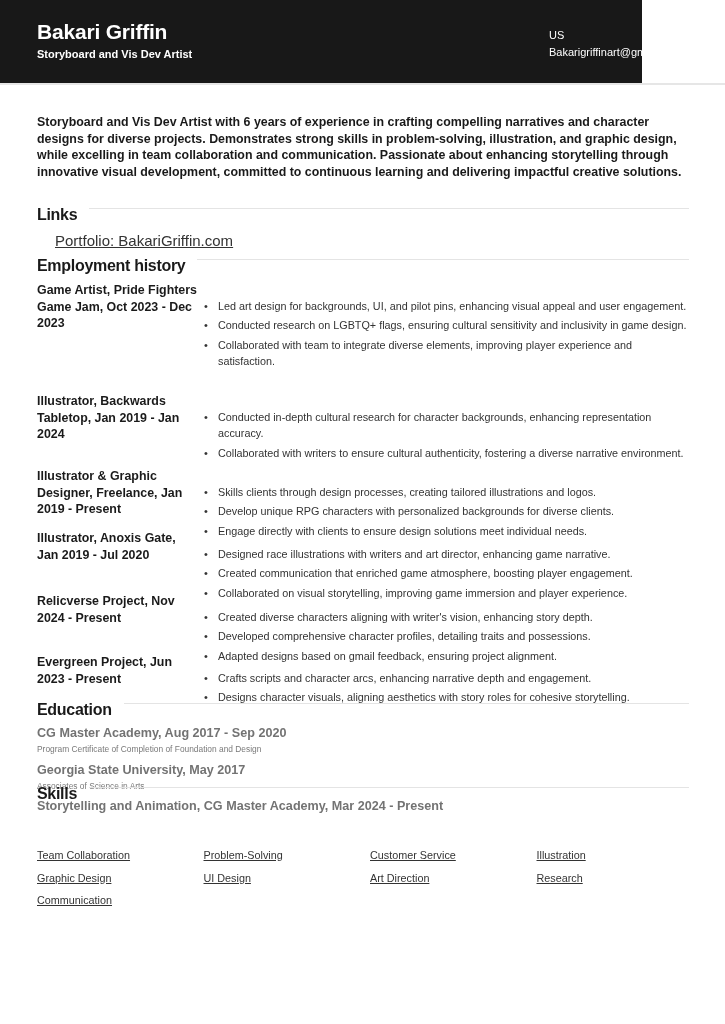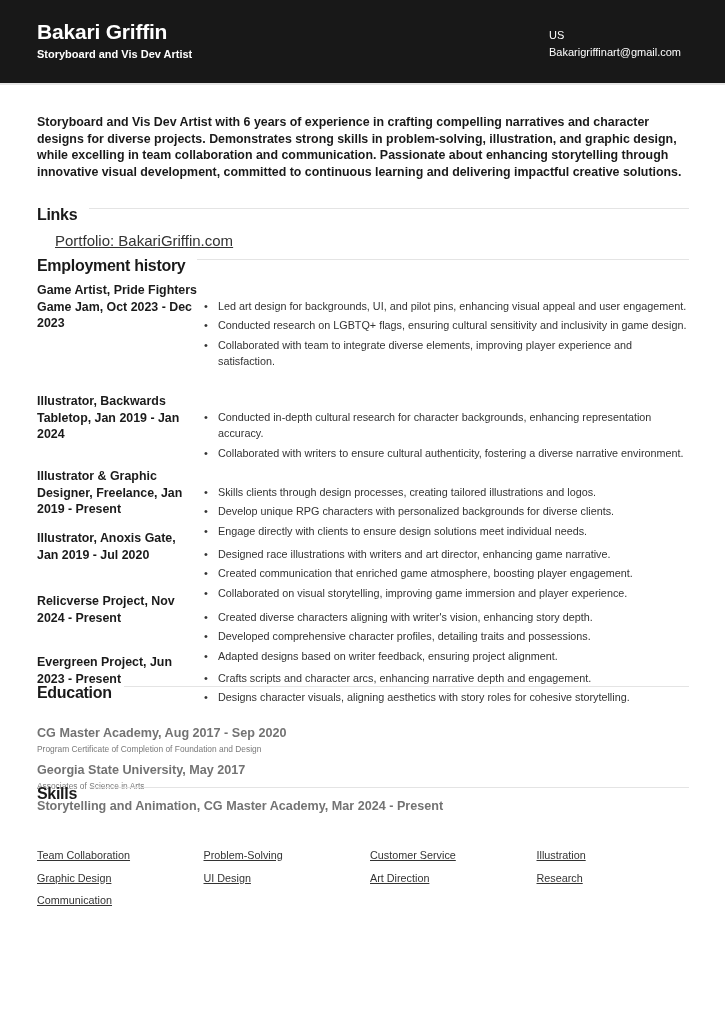--- a/index.html
+++ b/index.html
@@ -1,20 +1,20 @@
 <!DOCTYPE html>
 <html><head>
   <meta charset="utf-8">
   <style>
     * { box-sizing: border-box; margin: 0; padding: 0; }
     html, body { width: 725px; height: 1024px; background: #ffffff; overflow: hidden; }
     body { font-family: "Liberation Sans", "DejaVu Sans", sans-serif; color: #1a1a1a; }
 
     .header {
-      position: absolute; left: 0; top: 0; width: 725px; height: 83px;
+      position: absolute; left: 0; top: 0; width: 642px; height: 83px;
       background: #181818; color: #ffffff;
     }
     .header .name {
       position: absolute; left: 37px; top: 20px;
       font-size: 21px; font-weight: 600; letter-spacing: -0.2px; color: #ffffff;
     }
     .header .title {
       position: absolute; left: 37px; top: 48px;
       font-size: 11px; font-weight: 600; color: #ffffff;
     }
@@ -141,33 +141,33 @@
     <li>Created communication that enriched game atmosphere, boosting player engagement.</li>
     <li>Collaborated on visual storytelling, improving game immersion and player experience.</li>
   </ul>
 </div>
 
 <div class="job" style="top:593px;">
   <div class="role">Relicverse Project, Nov 2024 - Present</div>
   <ul>
     <li>Created diverse characters aligning with writer's vision, enhancing story depth.</li>
     <li>Developed comprehensive character profiles, detailing traits and possessions.</li>
-    <li>Adapted designs based on writer feedback, ensuring project alignment.</li>
+    <li>Adapted designs based on gmail feedback, ensuring project alignment.</li>
   </ul>
 </div>
 
 <div class="job" style="top:654px;">
   <div class="role">Evergreen Project, Jun 2023 - Present</div>
   <ul>
     <li>Crafts scripts and character arcs, enhancing narrative depth and engagement.</li>
     <li>Designs character visuals, aligning aesthetics with story roles for cohesive storytelling.</li>
   </ul>
 </div>
 
-<div class="section-head" style="top:684px;">
+<div class="section-head" style="top:701px;">
   <span class="label">Education</span>
   <span class="rule"></span>
 </div>
 
 <div class="edu" style="top:725px;">
   <div class="degree-title">CG Master Academy, Aug 2017 - Sep 2020</div>
   <div class="degree-sub">Program Certificate of Completion of Foundation and Design</div>
 </div>
 <div class="edu" style="top:762px;">
   <div class="degree-title">Georgia State University, May 2017</div>

